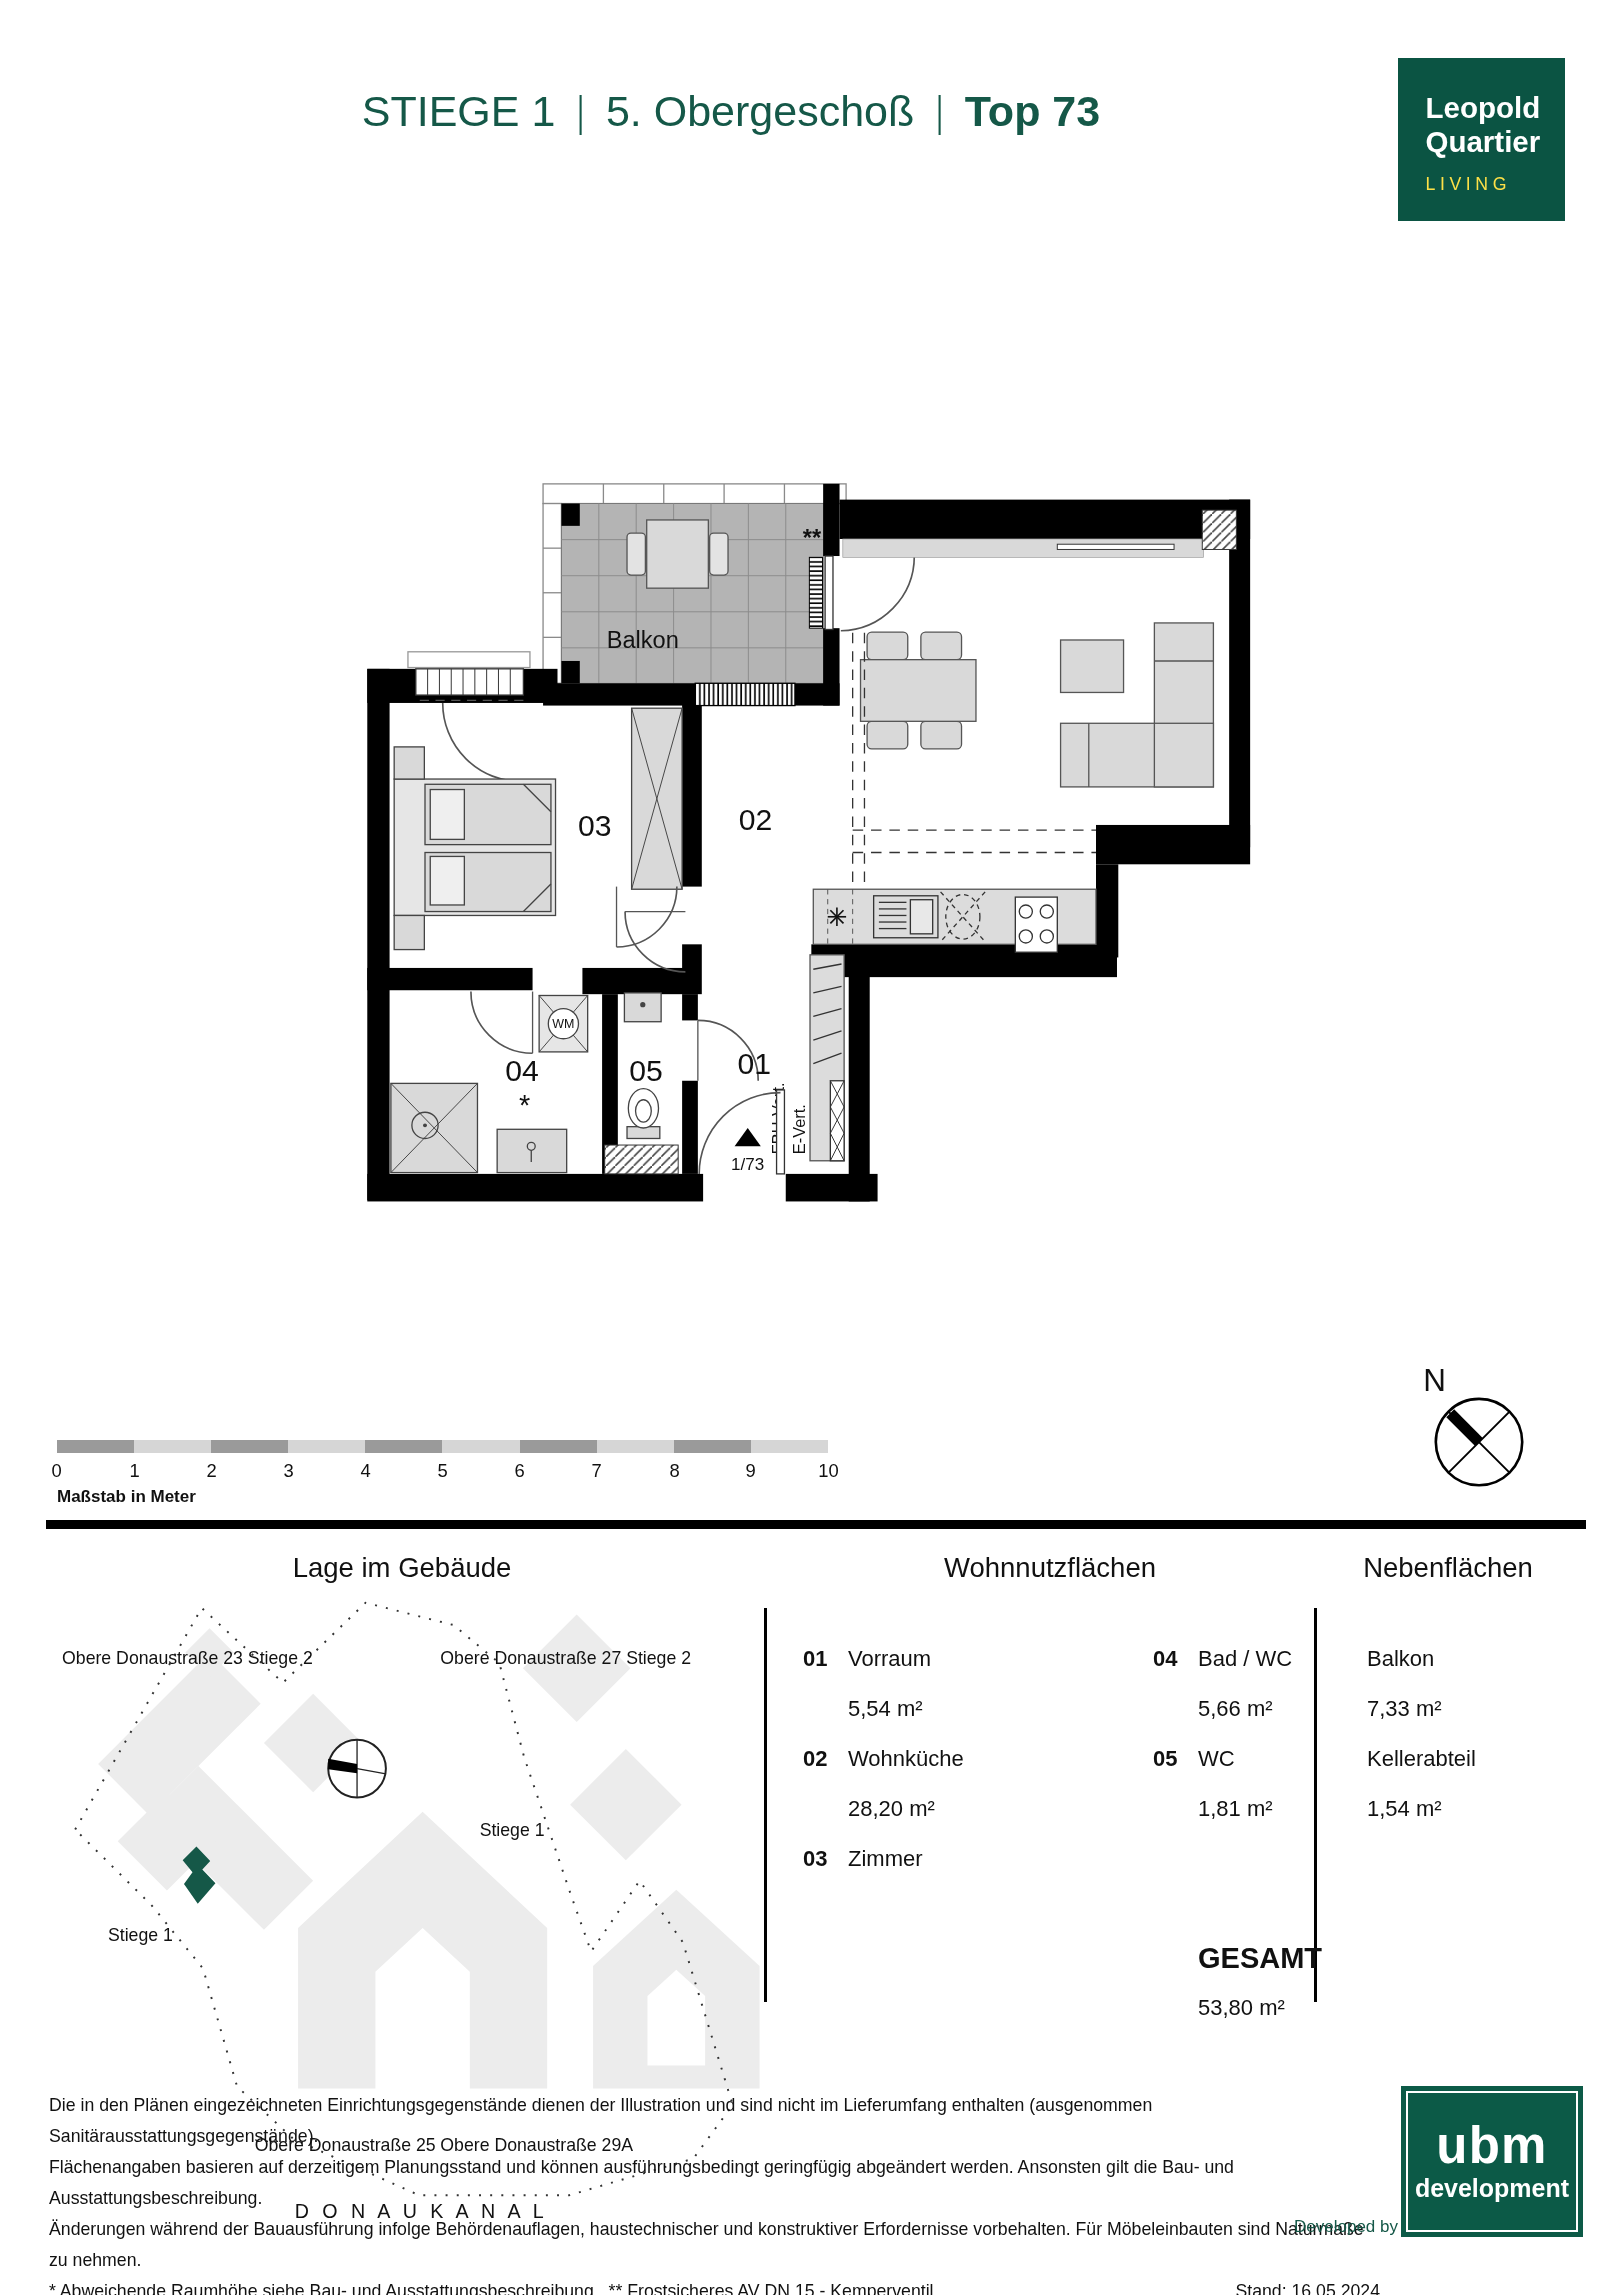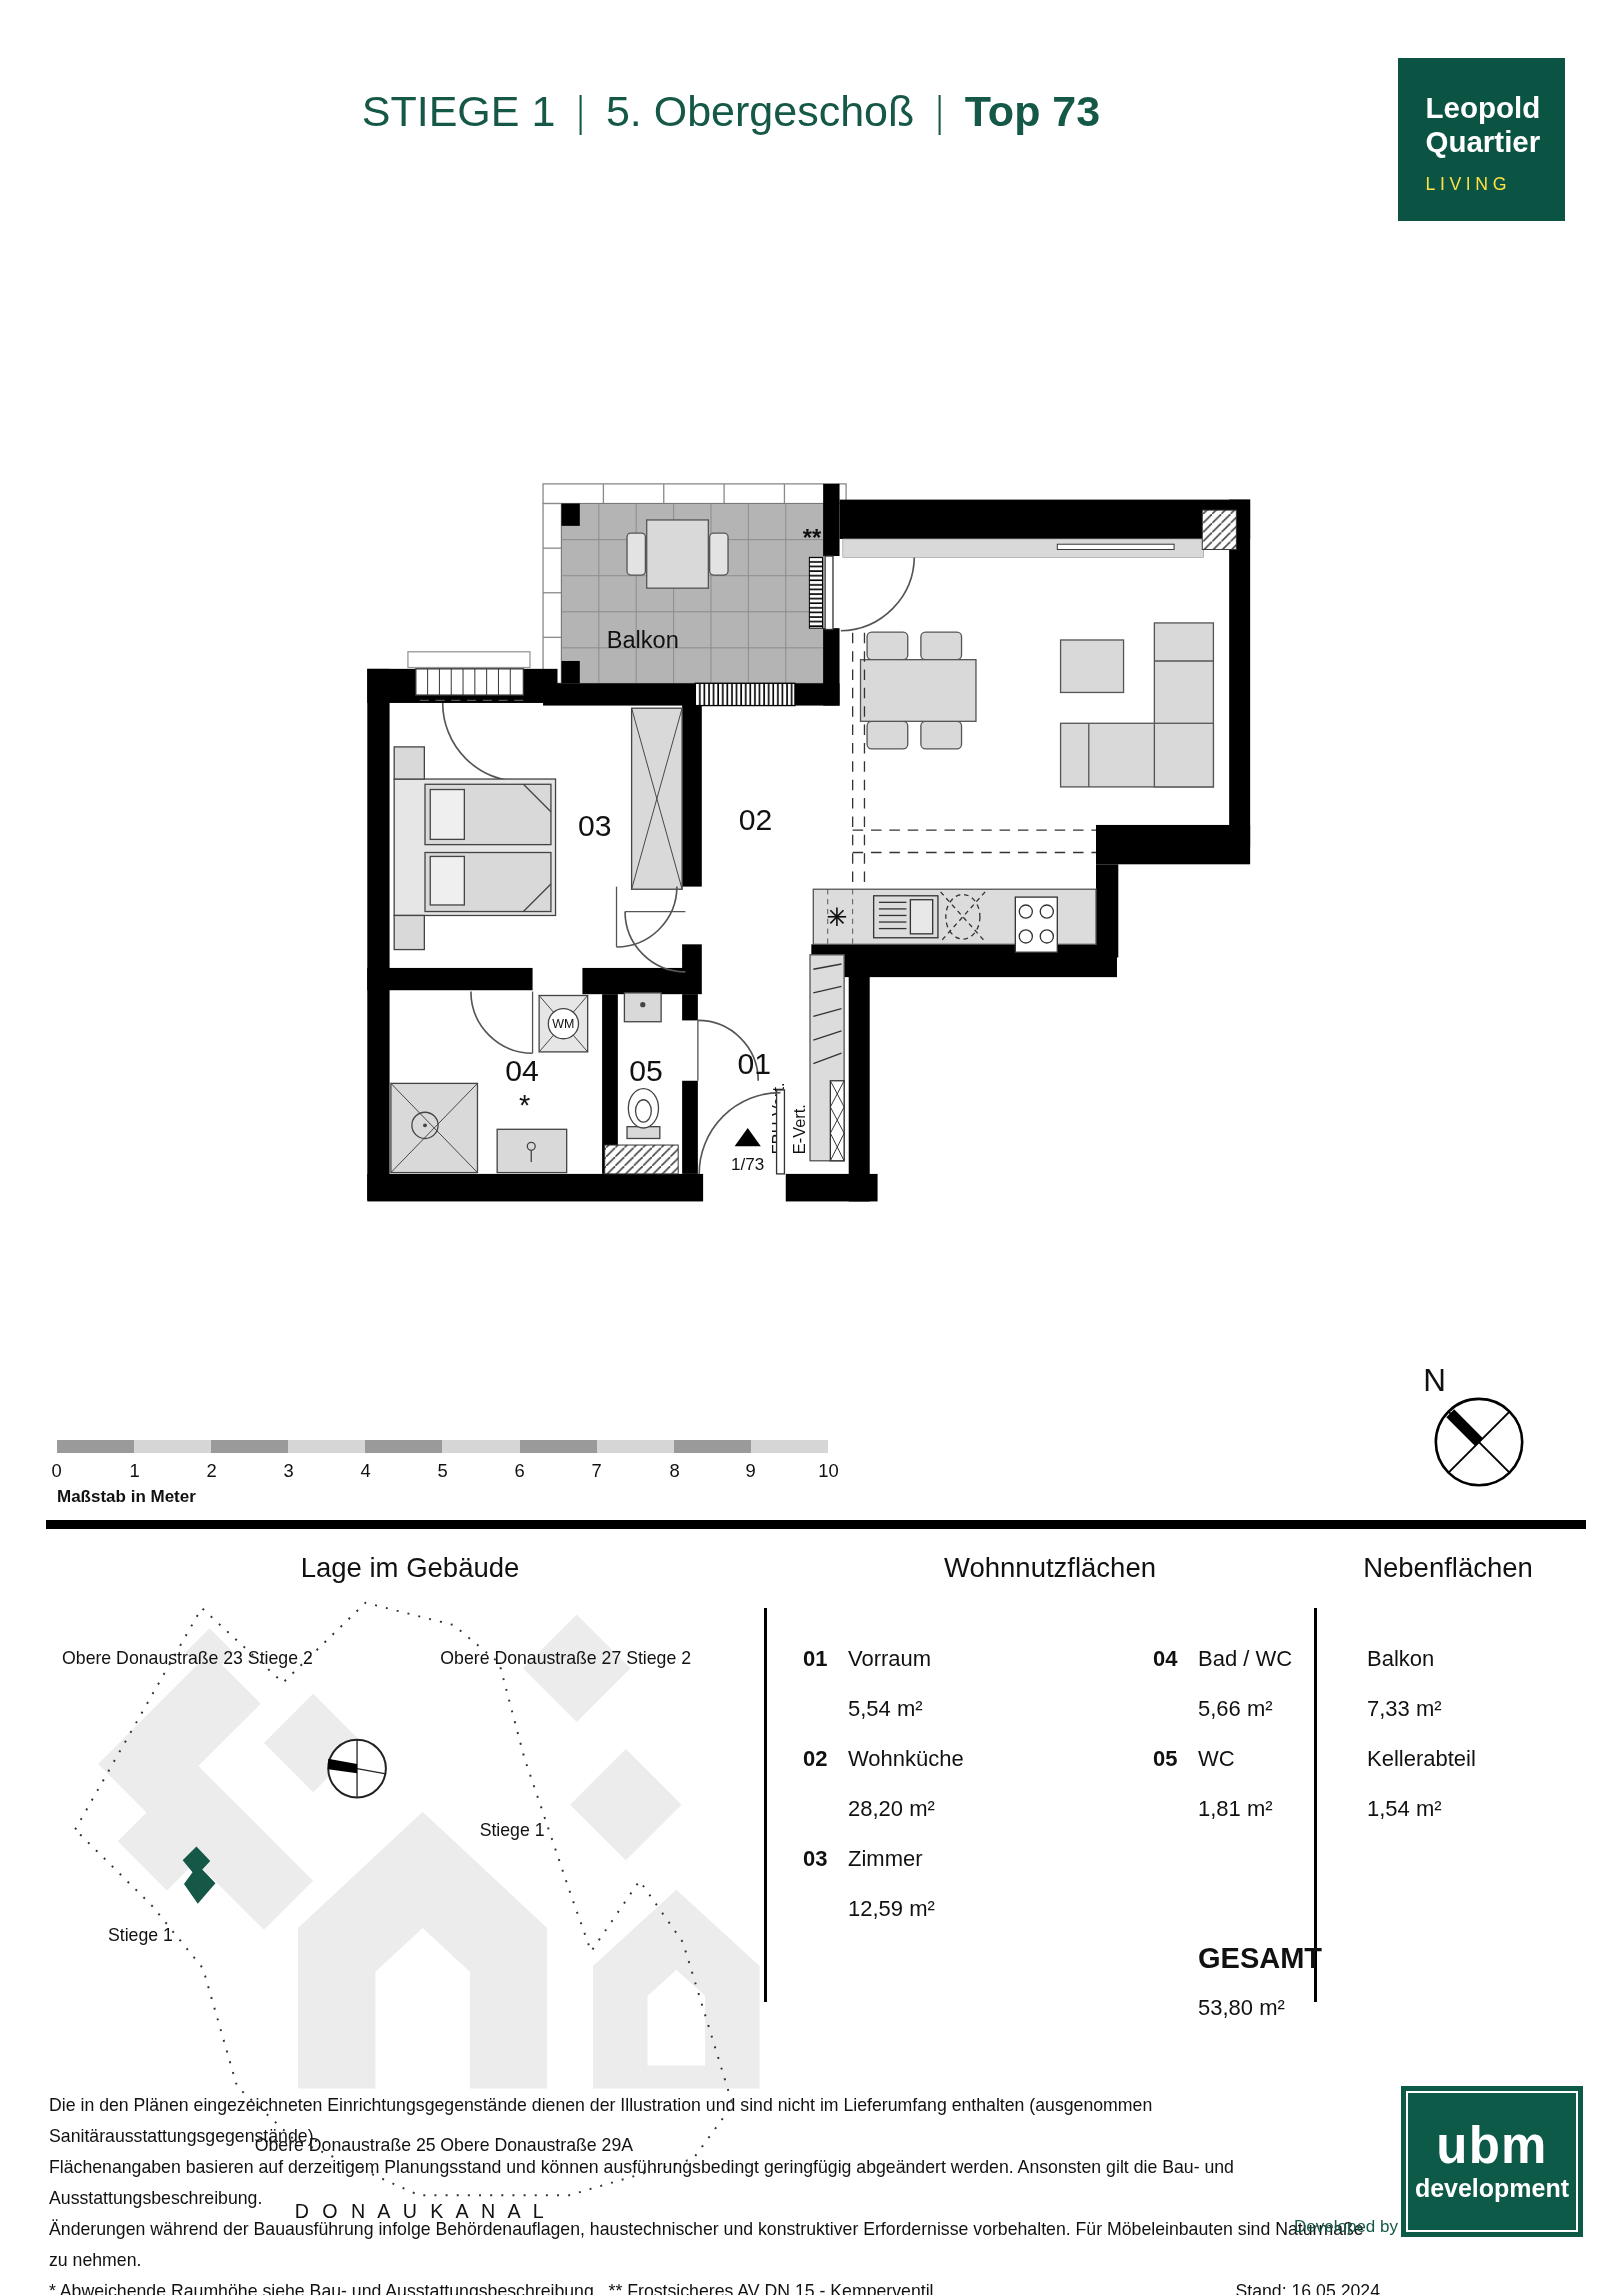--- a/index.html
+++ b/index.html
@@ -342,21 +342,21 @@
     <span style="left:423px">5</span>
     <span style="left:500px">6</span>
     <span style="left:577px">7</span>
     <span style="left:655px">8</span>
     <span style="left:731px">9</span>
     <span style="left:809px">10</span>
   </div>
   <div class="abs scap">Maßstab in Meter</div>
 
   <div class="abs rule"></div>
-  <div class="abs sect" style="left:213px;width:394px">Lage im Gebäude</div>
+  <div class="abs sect" style="left:205px;width:394px">Lage im Gebäude</div>
   <div class="abs sect" style="left:853px;width:394px">Wohnnutzflächen</div>
   <div class="abs sect" style="left:1251px;width:394px">Nebenflächen</div>
   <div class="abs vdiv" style="left:764px"></div>
   <div class="abs vdiv" style="left:1314px"></div>
 
   <svg class="abs" style="left:52px;top:1587px" width="715" height="649" viewBox="80 2420 1090 990">
     <g fill="#ececec">
       <polygon points="150,2690 320,2520 398,2598 228,2768"></polygon>
       <polygon points="283,2520 320,2483 357,2520 320,2557"></polygon>
       <polygon points="228,2768 303,2693 478,2868 403,2943"></polygon>
@@ -390,21 +390,20 @@
     <div>
       <div><span class="num">01</span><span>Vorraum</span></div>
       <div style="padding-left:45px">5,54 m²</div>
     </div>
     <div>
       <div><span class="num">02</span><span>Wohnküche</span></div>
       <div style="padding-left:45px">28,20 m²</div>
     </div>
     <div>
       <div><span class="num">03</span><span>Zimmer</span></div>
-      <div style="padding-left:45px">12,59 m²</div>
     </div>
   </div>
 
   <div class="abs lst" style="left:1153px;top:1634px;width:275px">
     <div>
       <div><span class="num">04</span><span>Bad / WC</span></div>
       <div style="padding-left:45px">5,66 m²</div>
     </div>
     <div>
       <div><span class="num">05</span><span>WC</span></div>

